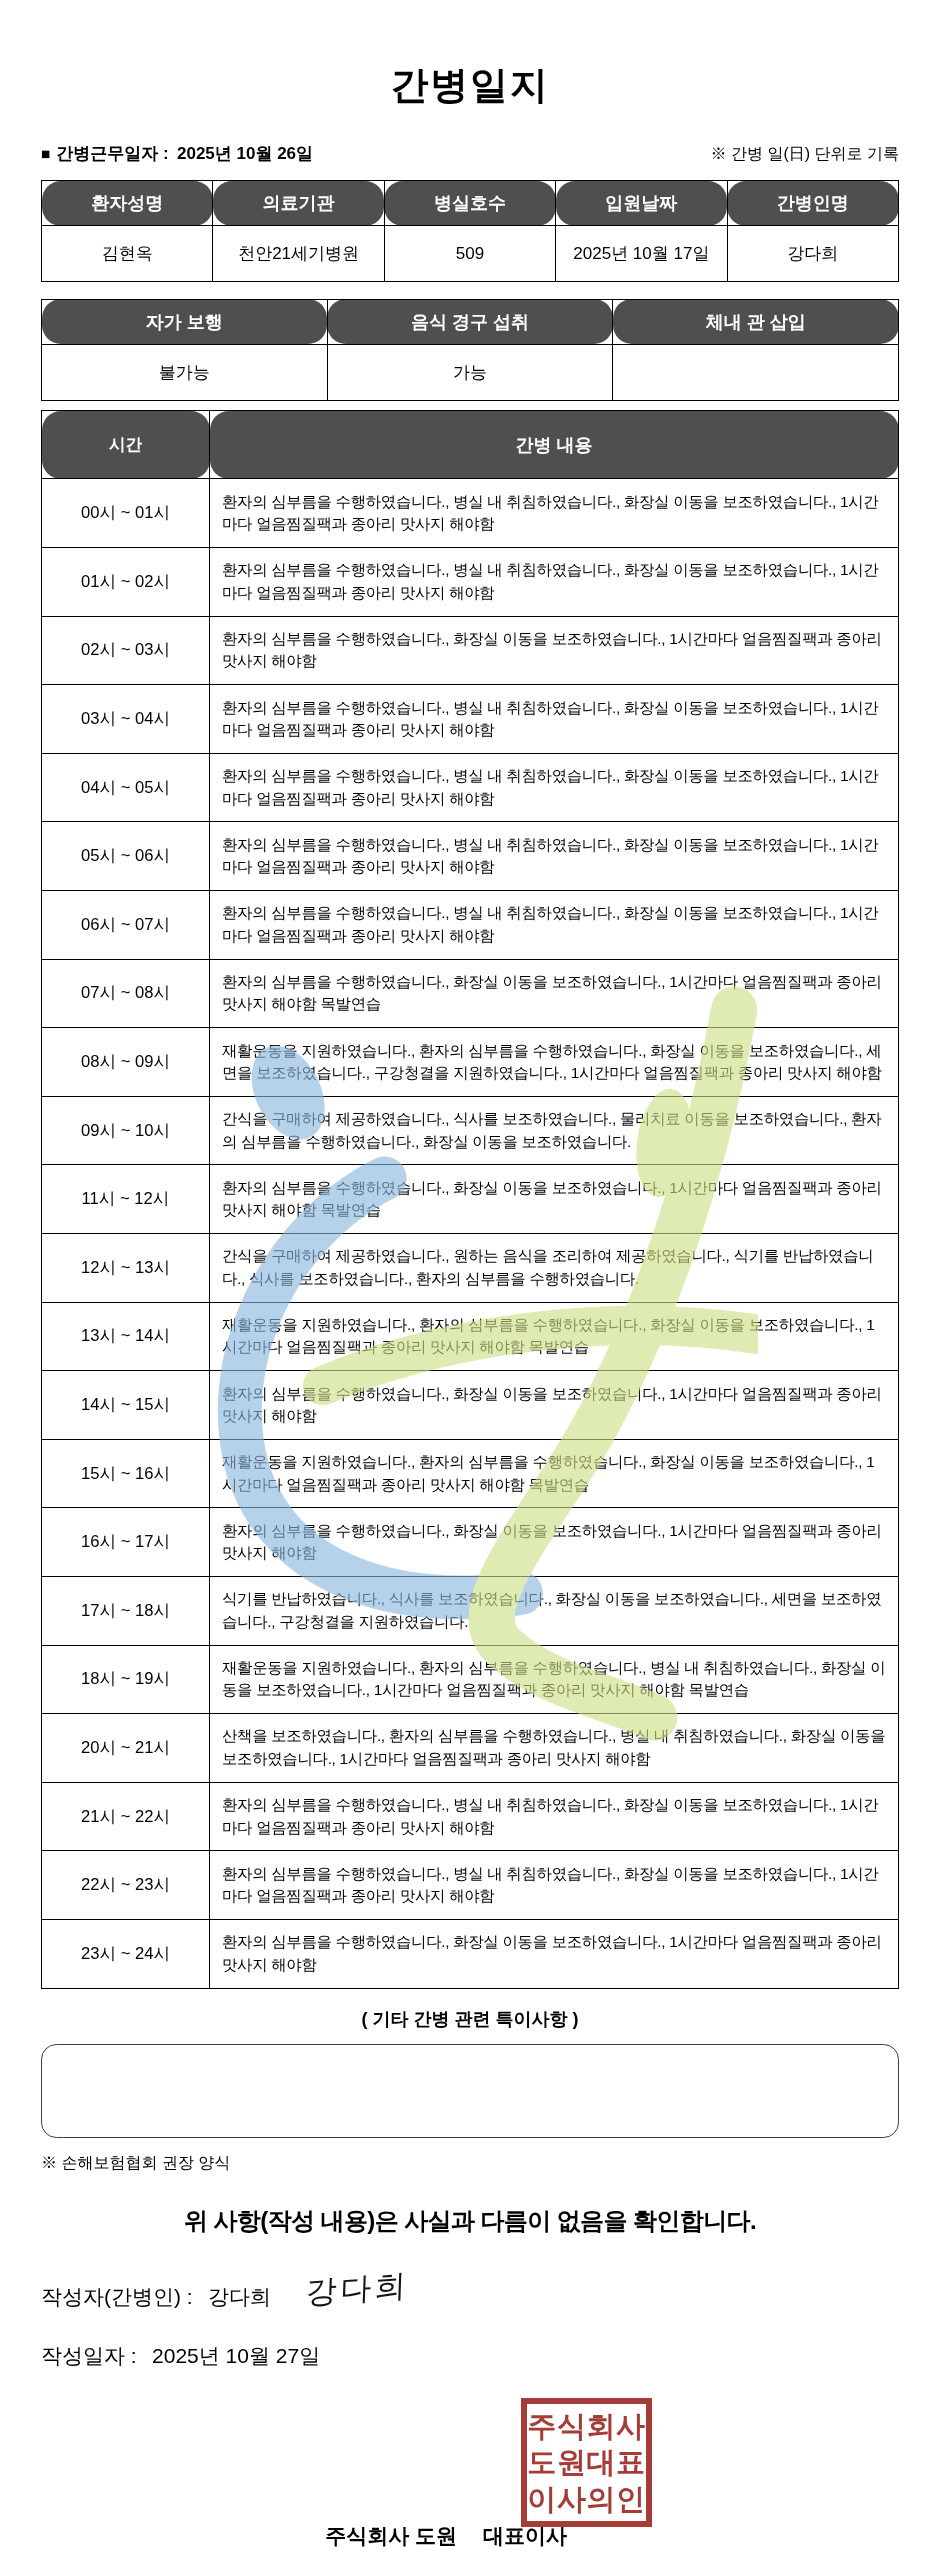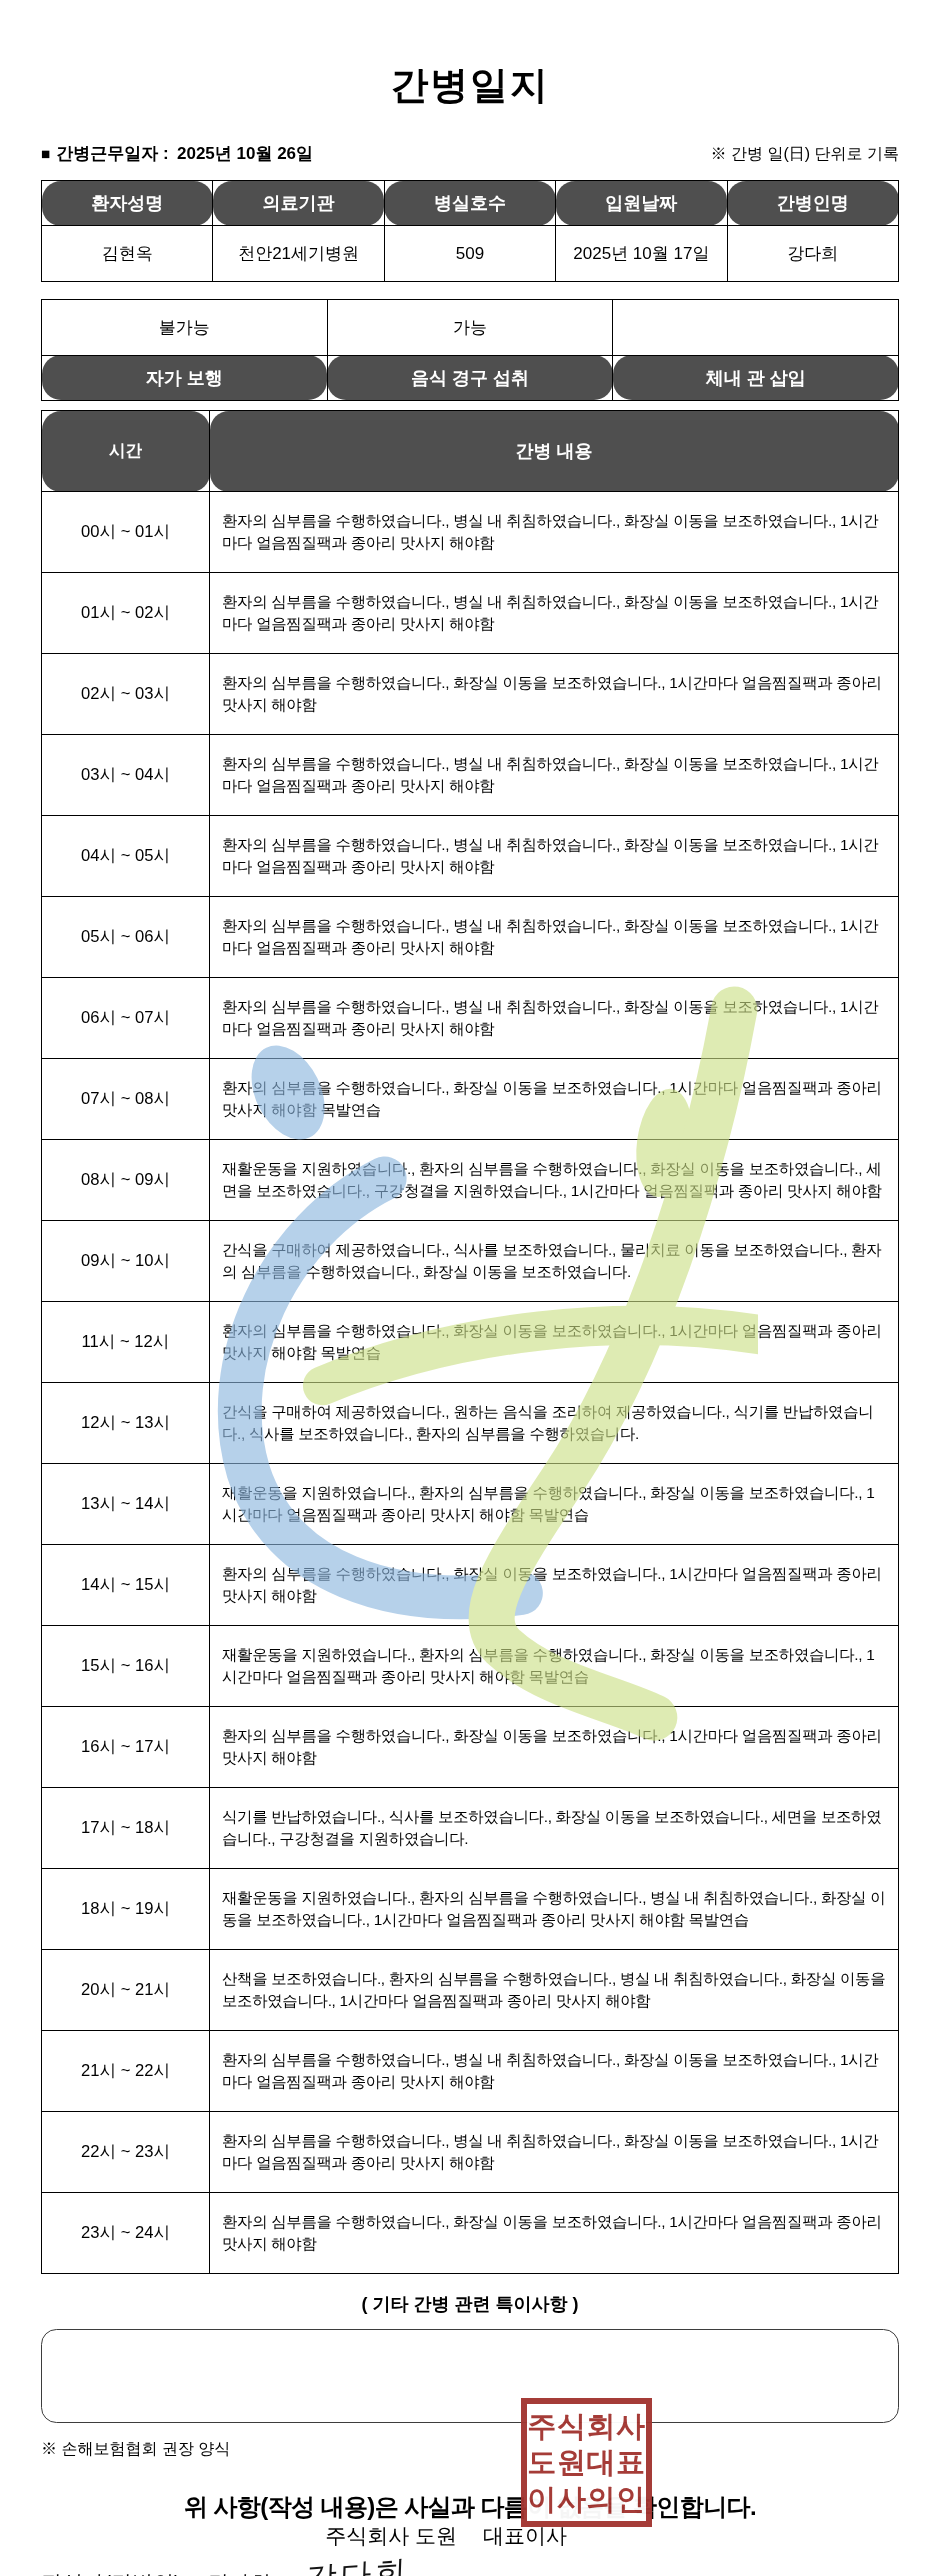--- a/index.html
+++ b/index.html
@@ -32,21 +32,21 @@
   }
   table.grid td {
     background:transparent; font-size:17px; height:56px;
     text-align:center; vertical-align:middle;
   }
   .tbl-info  { margin-top:15.4px; }
   .tbl-stat  { margin-top:16.6px; }
   .tbl-care  { margin-top:9.5px; }
   .tbl-care th { height:39px; }
   .tbl-care .time-cell {
-    width:168px; font-size:16.6px; text-align:center; height:81px;
+    width:168px; font-size:16.6px; text-align:center; height:68px;
   }
   .tbl-care .content-cell {
     font-size:15.4px; letter-spacing:-0.3px; line-height:22.5px;
     text-align:left; vertical-align:middle; padding:11.3px 12px;
     height:68px; word-break:normal;
   }
 
   .notes-label { margin-top:18px; text-align:center; font-size:18px; font-weight:bold; }
   .notes-box {
     margin-top:13px; height:94px; border:1.8px solid #3d3d3d; border-radius:15.4px;
@@ -63,21 +63,21 @@
   .writer-line .gap, .date-line .gap { display:inline-block; width:15.4px; }
   .handwriting {
     display:inline-block; margin-left:34px; font-size:31px; font-weight:300;
     transform:rotate(-4deg) skewX(-6deg); transform-origin:left bottom;
     letter-spacing:3.6px; position:relative; top:-1.2px; color:#151515;
   }
   .date-line { margin-top:27px; font-size:21px; }
 
   .company-line {
     position:absolute; left:0; top:2456px; width:526px;
-    text-align:right; font-size:21px; font-weight:normal; white-space:nowrap;
+    text-align:right; font-size:21px; font-weight:bold; white-space:nowrap;
   }
   .company-line .role { margin-left:26px; }
 
   .stamp {
     position:absolute; left:521px; top:2398px; width:131px; height:129px;
     border:6px solid #a23530; box-sizing:border-box; background:#fff;
     display:flex; flex-direction:column; justify-content:space-evenly; align-items:center;
     color:#a23530; font-weight:bold; opacity:0.96;
   }
   .stamp .stamp-row {
@@ -119,28 +119,28 @@
           <td>509</td>
           <td>2025년 10월 17일</td>
           <td>강다희</td>
         </tr>
       </tbody>
     </table>
 
     <table class="grid tbl-stat">
       <tbody>
         <tr>
+          <th>자가 보행</th>
+          <th>음식 경구 섭취</th>
+          <th>체내 관 삽입</th>
+        </tr>
+        <tr>
           <td>불가능</td>
           <td>가능</td>
           <td></td>
-        </tr>
-        <tr>
-          <th>자가 보행</th>
-          <th>음식 경구 섭취</th>
-          <th>체내 관 삽입</th>
         </tr>
       </tbody>
     </table>
 
     <table class="grid tbl-care">
       <tbody>
         <tr>
           <th class="time-cell">시간</th>
           <th>간병 내용</th>
         </tr>

